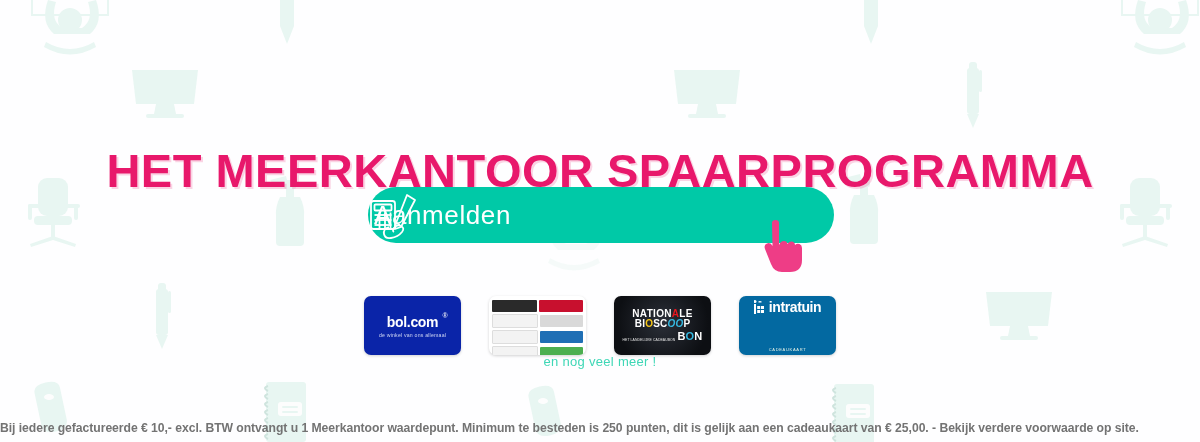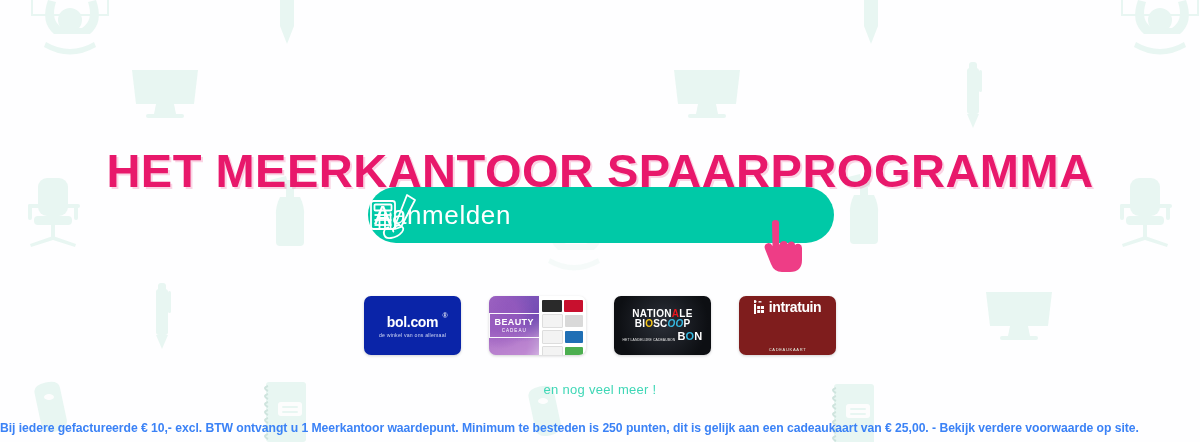--- a/index.html
+++ b/index.html
@@ -162,44 +162,44 @@
   .gc-bios .nb-l1 .accent{color:#e8161f;}
   .gc-bios .nb-l2{color:#fff;font-weight:700;font-size:10px;letter-spacing:.2px;}
   .gc-bios .nb-l2 .o1{color:#f5c518;}
   .gc-bios .nb-l2 .o2{color:#35b8e0;font-style:italic;}
   .gc-bios .nb-l3{display:flex;align-items:flex-end;gap:2px;margin-top:1px;}
   .gc-bios .nb-small{color:#e8e8e8;font-size:3.4px;letter-spacing:.1px;line-height:1.2;text-align:right;}
   .gc-bios .nb-bon{color:#fff;font-weight:700;font-size:11px;letter-spacing:.2px;text-align:right;}
   .gc-bios .nb-bon .zero{color:#35b8e0;}
 
   
-  .gc-intra{background:#7f1d1d;gap:29px;}
+  .gc-intra{background:#0369a1;gap:29px;}
   .gc-intra .it-row{display:flex;align-items:center;gap:2px;}
   .gc-intra .it-mark{
     width:13px;height:14px;position:relative;flex:0 0 auto;
   }
   .gc-intra .it-word{color:#fff;font-weight:700;font-size:14px;letter-spacing:-.4px;}
   .gc-intra .it-sub{color:#e6f2e6;font-size:4px;letter-spacing:.7px;margin-top:3px;}
 
   
   #more-text{
     position:absolute;
-    left:0;top:382px;width:1200px;
+    left:0;top:354px;width:1200px;
     text-align:center;
     color:#3fd7b6;
     font-size:13px;
     letter-spacing:.3px;
   }
 
   
   #disclaimer{
     position:absolute;
     left:0;top:421px;width:1008px;
     text-align:center;
-    color:#3b82f6;
+    color:#737373;
     font-size:12.2px;
     font-weight:700;
     letter-spacing:-0.05px;
     white-space:nowrap;
   }
 </style>
 </head>
 <body>
 
 <div id="banner">
@@ -428,26 +428,20 @@
     <div id="giftcards">
 
       <div class="giftcard gc-bol">
         <span class="gc-brand">
           <span>bol.com</span><sup>®</sup>
         </span>
         <span class="gc-tag">de winkel van ons allemaal</span>
       </div>
 
       <div class="giftcard gc-beauty">
-        <div class="bw-left">
-          <div class="bw-frame">
-            <span class="bw-t1">BEAUTY</span>
-            <span class="bw-t2">CADEAU</span>
-          </div>
-        </div>
         <div class="bw-right">
           <div class="bw-row">
             <span class="logo-chip lc-dark"></span>
             <span class="logo-chip lc-red"></span>
           </div>
           <div class="bw-row">
             <span class="logo-chip lc-wht"></span>
             <span class="logo-chip lc-gray"></span>
           </div>
           <div class="bw-row">

